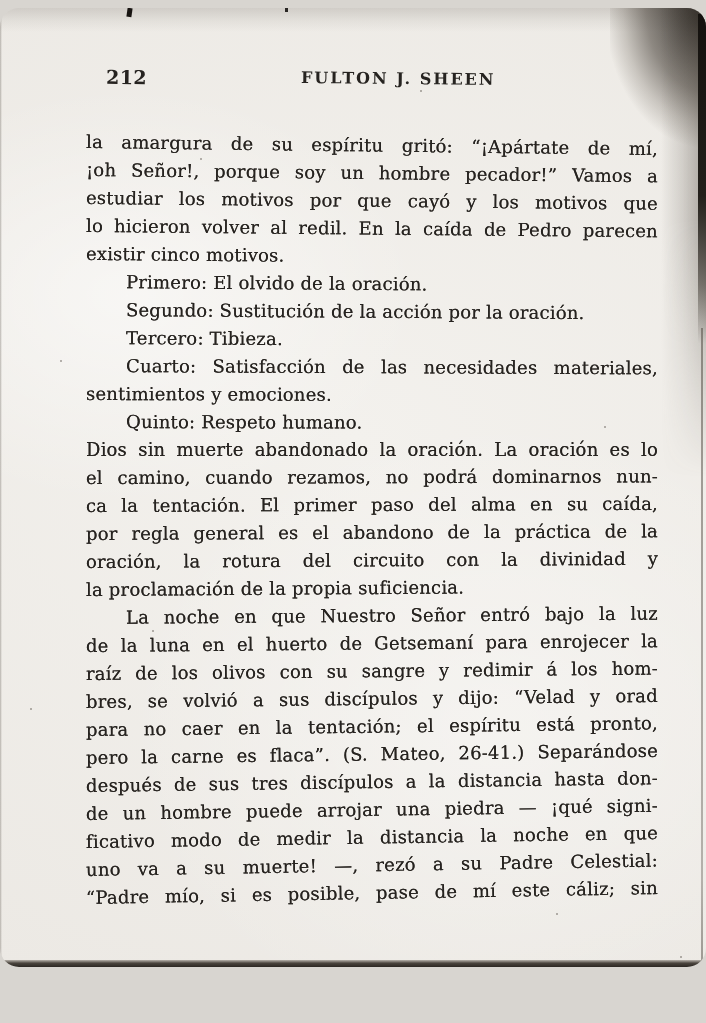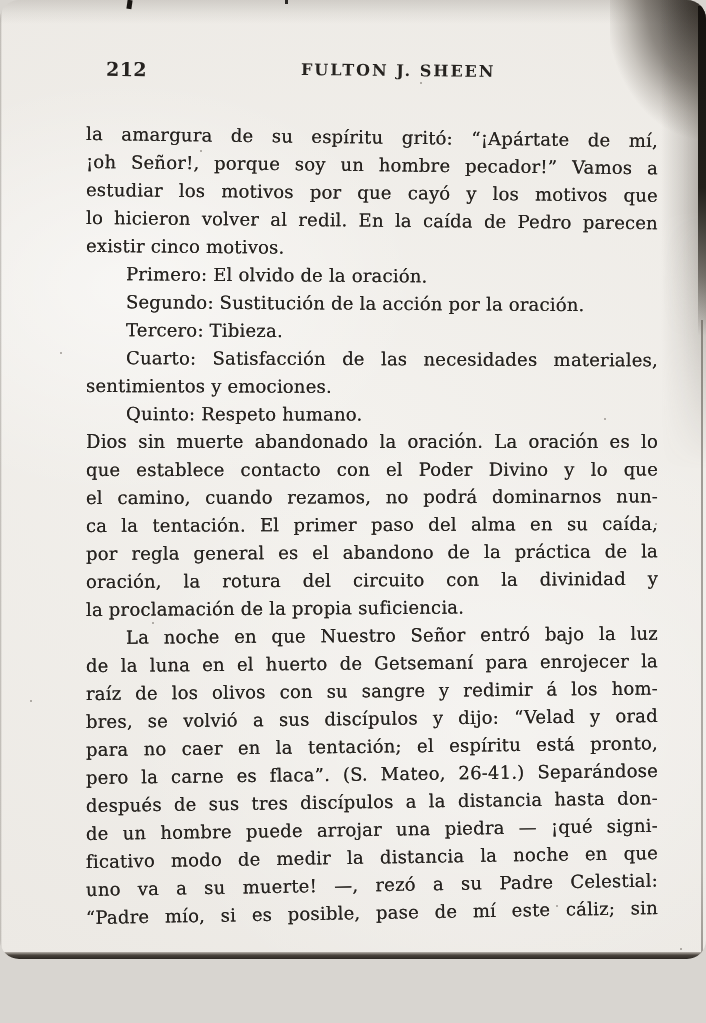--- a/index.html
+++ b/index.html
@@ -1,19 +1,19 @@
 <!DOCTYPE html>
 <html><head>
 <meta charset="utf-8">
 <style>
   html,body{margin:0;padding:0;background:#d8d5d0;}
   .scan{
     position:relative;
     width:706px;height:959px;
-    margin:0 auto;
+    margin:8px auto;
     background:
       radial-gradient(420px 300px at 18% 30%, rgba(255,255,255,.5), transparent 70%),
       radial-gradient(500px 420px at 70% 75%, rgba(255,255,255,.35), transparent 75%),
       radial-gradient(900px 700px at 50% 45%, #f3f1ed, #ece9e4 85%);
     overflow:hidden;
     font-family:"DejaVu Serif","Liberation Serif",serif;
     color:#262320;
     border-radius:19px;
   }
   
@@ -92,21 +92,20 @@
     <div class="tline just" style="--r:.58deg">estudiar los motivos por que cayó y los motivos que</div>
     <div class="tline just" style="--r:.53deg">lo hicieron volver al redil. En la caída de Pedro parecen</div>
     <div class="tline left" style="--r:.47deg">existir cinco motivos.</div>
     <div class="tline left ind" style="--r:.41deg">Primero: El olvido de la oración.</div>
     <div class="tline left ind" style="--r:.36deg">Segundo: Sustitución de la acción por la oración.</div>
     <div class="tline left ind" style="--r:.30deg">Tercero: Tibieza.</div>
     <div class="tline just ind" style="--r:.24deg">Cuarto: Satisfacción de las necesidades materiales,</div>
     <div class="tline left" style="--r:.19deg">sentimientos y emociones.</div>
     <div class="tline left ind" style="--r:.13deg">Quinto: Respeto humano.</div>
     <div class="tline just" style="--r:.02deg">Dios sin muerte abandonado la oración. La oración es lo</div>
-    <div class="tline just" style="--r:-.04deg">que establece contacto con el Poder Divino y lo que</div>
     <div class="tline just" style="--r:-.15deg">el camino, cuando rezamos, no podrá dominarnos nun-</div>
     <div class="tline just" style="--r:-.21deg">ca la tentación. El primer paso del alma en su caída,</div>
     <div class="tline just" style="--r:-.27deg">por regla general es el abandono de la práctica de la</div>
     <div class="tline just" style="--r:-.32deg">oración, la rotura del circuito con la divinidad y</div>
     <div class="tline left" style="--r:-.38deg">la proclamación de la propia suficiencia.</div>
     <div class="tline just ind" style="--r:-.44deg">La noche en que Nuestro Señor entró bajo la luz</div>
     <div class="tline just" style="--r:-.49deg">de la luna en el huerto de Getsemaní para enrojecer la</div>
     <div class="tline just" style="--r:-.55deg">raíz de los olivos con su sangre y redimir á los hom-</div>
     <div class="tline just" style="--r:-.61deg">bres, se volvió a sus discípulos y dijo: “Velad y orad</div>
     <div class="tline just" style="--r:-.66deg">para no caer en la tentación; el espíritu está pronto,</div>

